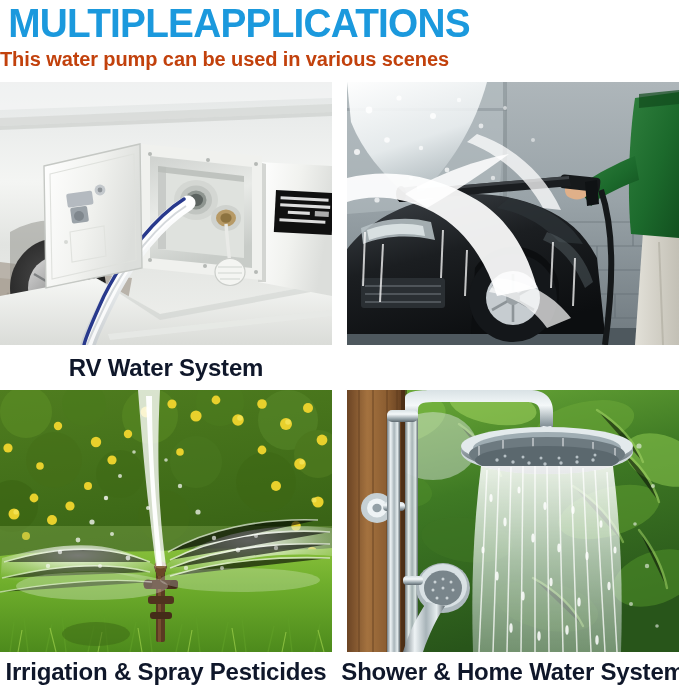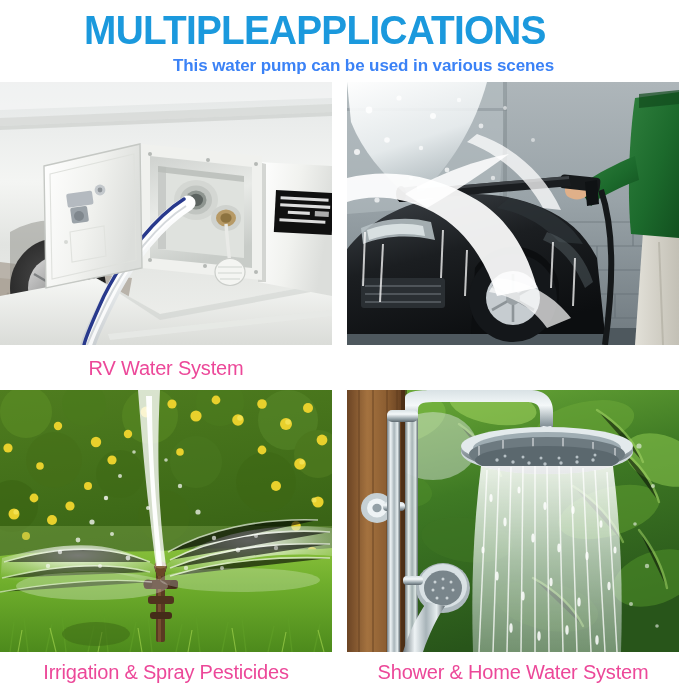--- a/index.html
+++ b/index.html
@@ -16,37 +16,37 @@
   .page {
     position: relative;
     width: 679px;
     height: 691px;
     background: #ffffff;
   }
 
   
   .header {
     width: 554px;
-    padding-top: 9px;
-    text-align: right;
+    padding-top: 2px;
+    text-align: left;
   }
 
   .main-title {
     color: #1b99dd;
     font-size: 40px;
     font-weight: bold;
     letter-spacing: -0.8px;
     line-height: 42px;
     white-space: nowrap;
     transform: scaleX(0.97);
   }
 
   .sub-title {
-    color: #3b82f6;
-    font-size: 17px;
+    color: #c2410c;
+    font-size: 20px;
     font-weight: bold;
     line-height: 26px;
     letter-spacing: -0.1px;
     margin-top: 2px;
     white-space: nowrap;
   }
 
   
   .grid {
     position: absolute;
@@ -66,23 +66,23 @@
   .cell-irr       { grid-column: 1; grid-row: 3; }
   .cell-shw       { grid-column: 3; grid-row: 3; }
 
   .cap { display: flex; align-items: center; justify-content: center; }
   .cap-rv  { grid-column: 1; grid-row: 2; }
   .cap-car { grid-column: 3; grid-row: 2; }
   .cap-irr { grid-column: 1; grid-row: 4; align-items: center; }
   .cap-shw { grid-column: 3; grid-row: 4; text-align: center; }
 
   .caption-text {
-    color: #ec4899;
-    font-size: 20px;
-    font-weight: normal;
+    color: #0f172a;
+    font-size: 24px;
+    font-weight: bold;
     letter-spacing: -0.2px;
     white-space: nowrap;
     line-height: 24px;
   }
 
   .photo-svg { display: block; width: 100%; height: 100%; }
 </style>
 </head>
 <body>
 

